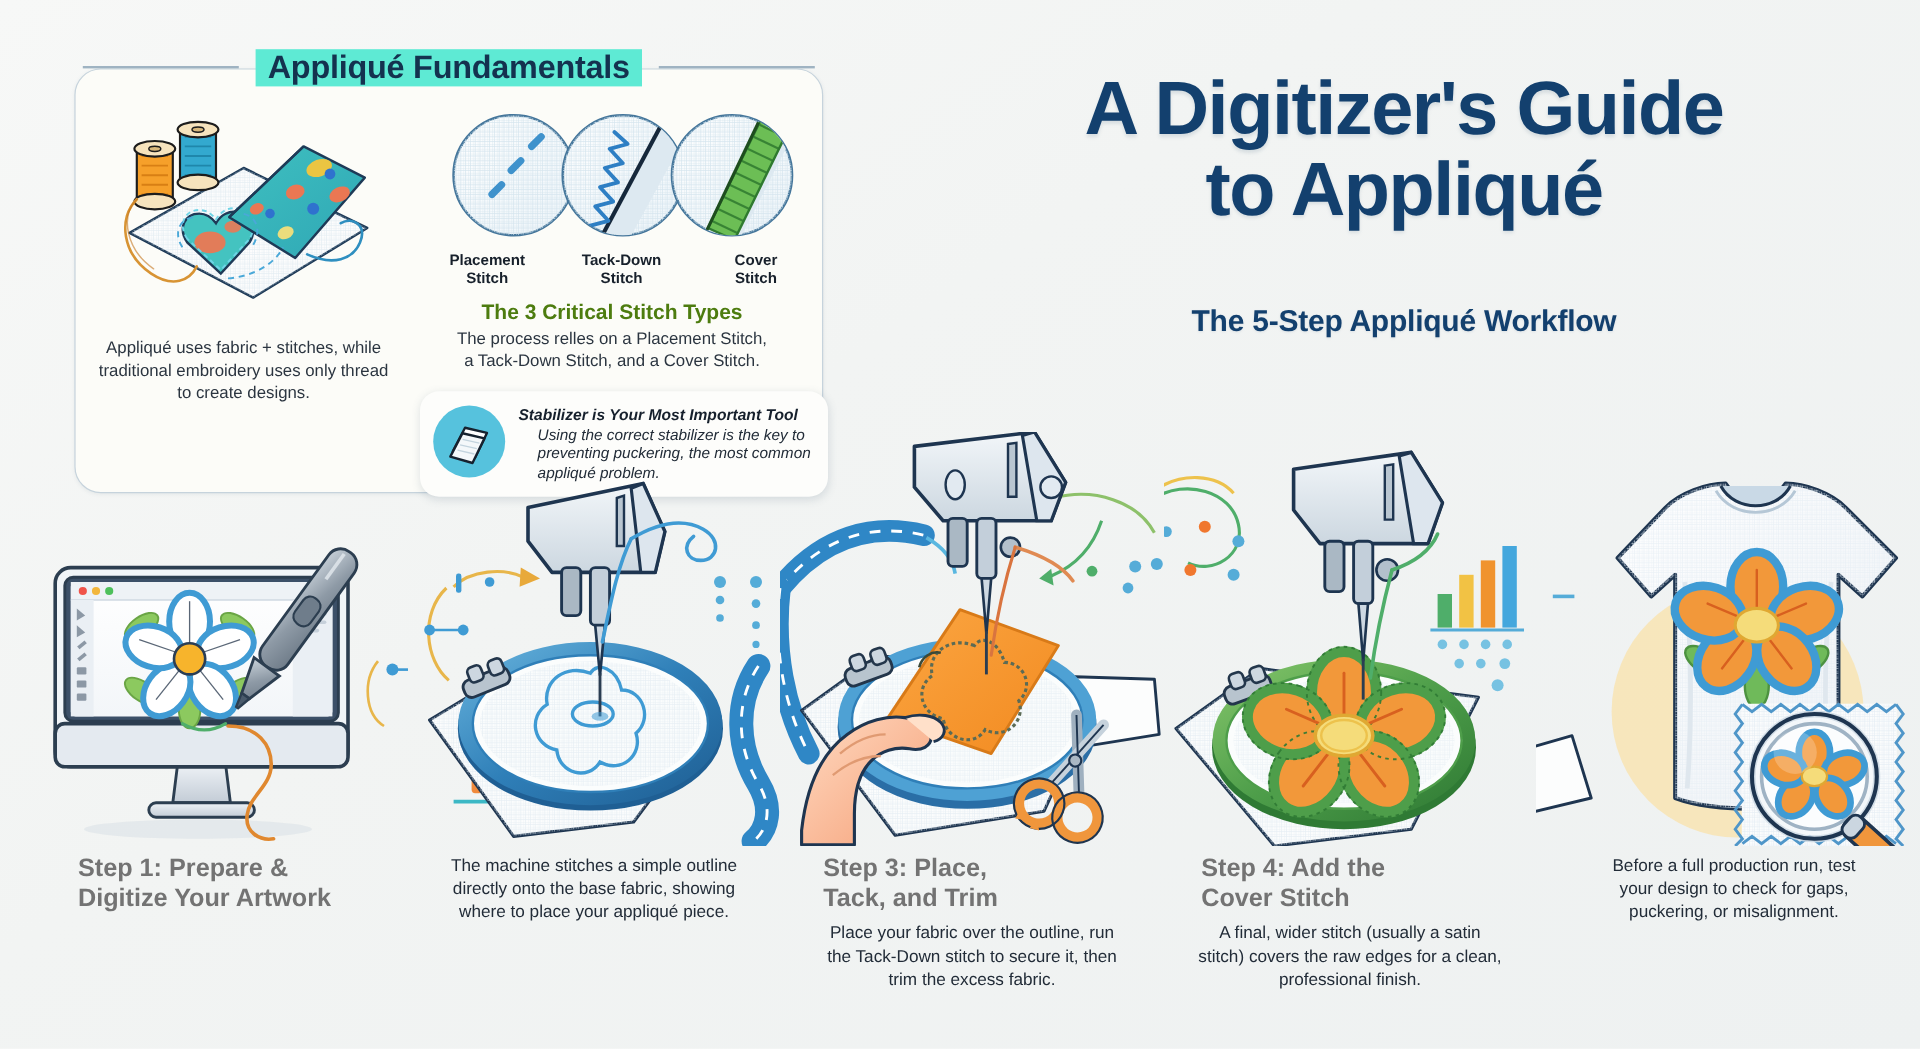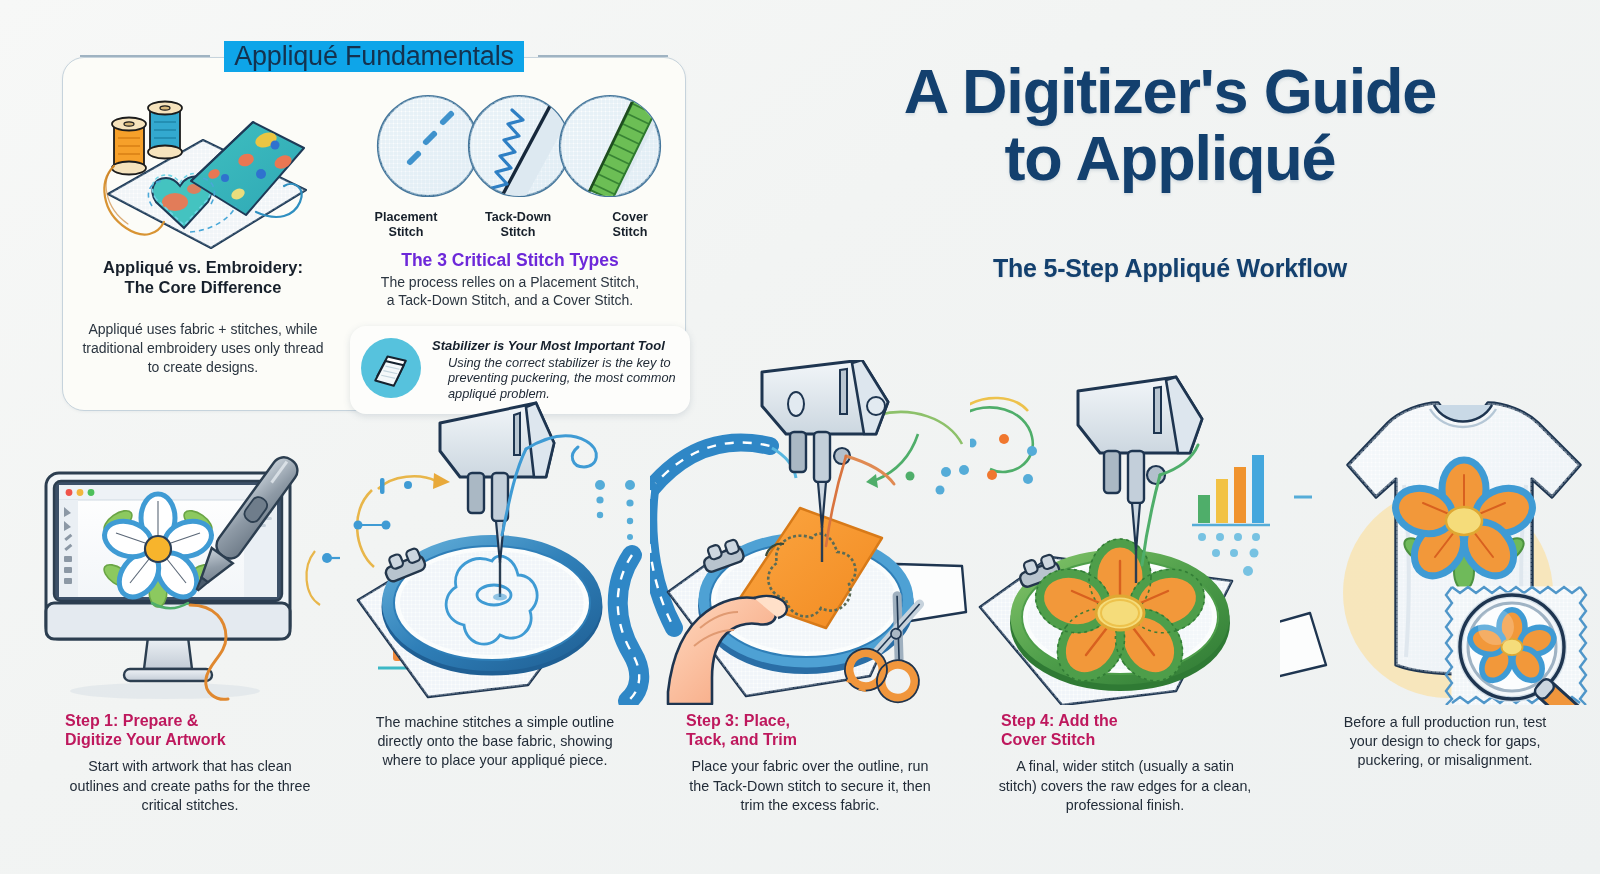--- a/index.html
+++ b/index.html
@@ -18,39 +18,39 @@
     background: #fcfcf8;
     border: 1.6px solid #c6d3dc;
     border-radius: 22px;
     box-shadow: 0 1px 3px rgba(90,110,130,.08);
   }
   .fund-title-wrap {
     position: absolute; left: 62px; top: 32px; width: 624px; height: 48px;
     display: flex; align-items: center; justify-content: center; gap: 14px;
   }
   .fund-title {
-    font-size: 27px; font-weight: normal; color: #14324f; letter-spacing: -.2px;
-    background: #0ea5e9; padding: 0 10px; white-space: nowrap;
+    font-size: 27px; font-weight: bold; color: #14324f; letter-spacing: -.2px;
+    background: #5eead4; padding: 0 10px; white-space: nowrap;
   }
   .rule { height: 1.6px; background: #9fb3c2; flex: 1 1 auto; max-width: 130px; }
 
   .fund-left { position: absolute; left: 78px; top: 82px; width: 250px; }
   .fund-right { position: absolute; left: 350px; top: 88px; width: 320px; }
 
   .art-spools { width: 250px; height: 175px; display: block; }
 
   .fund-h { font-size: 16.5px; font-weight: bold; color: #17202b; text-align: center; line-height: 1.22; }
   .fund-p { font-size: 14px; color: #2b3540; text-align: center; line-height: 1.34; margin-top: 23px; }
 
   .stitch-circles { display: flex; justify-content: center; align-items: flex-start; margin-left: 18px; }
   .stitch-circles svg { display: block; }
   .stitch-labels { display: flex; justify-content: center; gap: 32px; margin-top: 4px; padding-left: 16px; }
   .stitch-label { width: 88px; text-align: center; font-size: 12.6px; font-weight: bold; color: #17202b; line-height: 1.18; }
 
-  .fund-r-h { font-size: 17.5px; font-weight: bold; color: #6d28d9; text-align: center; margin-top: 10px; }
+  .fund-r-h { font-size: 17.5px; font-weight: bold; color: #4d7c0f; text-align: center; margin-top: 10px; }
   .fund-r-p { font-size: 14px; color: #2b3540; text-align: center; line-height: 1.32; margin-top: 2px; }
 
   
   .callout {
     position: absolute; left: 350px; top: 326px; width: 340px; height: 88px;
     background: #fdfdfb; border-radius: 16px;
     box-shadow: 0 2px 7px rgba(70,95,120,.17);
     display: flex; align-items: center; padding: 9px 12px 9px 10px; gap: 10px;
   }
   .callout-icon { flex: 0 0 auto; }
@@ -68,21 +68,21 @@
     margin-top: 62px; font-size: 25px; font-weight: bold; color: #13406e;
     letter-spacing: -.2px; text-shadow: 0 1px 2px rgba(120,140,160,.18);
   }
 
   
   .steps { position: absolute; left: 40px; top: 360px; width: 1530px; height: 500px; display: flex; }
   .step { flex: 1 1 0; position: relative; display: flex; flex-direction: column; align-items: center; }
   .step-art { height: 345px; width: 100%; display: flex; align-items: flex-end; justify-content: center; }
   .step-art svg { display: block; }
   .step-h {
-    font-size: 16px; font-weight: bold; color: #be185d; line-height: 1.2;
+    font-size: 21px; font-weight: bold; color: #737373; line-height: 1.2;
     margin-top: 6px; width: 248px; text-align: left; align-self: center;
   }
   .step-p {
     font-size: 14.3px; color: #222c38; line-height: 1.34; text-align: center;
     width: 256px; margin-top: 8px;
   }
   .step:nth-child(1) .step-h, .step:nth-child(1) .step-p { width: 250px; }
   .step:nth-child(5) .step-h { width: 208px; }
   .step:nth-child(5) .step-p { width: 212px; }
 </style>
@@ -156,24 +156,20 @@
         <ellipse cx="87" cy="26" rx="17" ry="6.5" fill="#f6e3bd" stroke="#1c1c1c" stroke-width="1.8"></ellipse>
         <ellipse cx="87" cy="26" rx="5" ry="2.2" fill="#d8b87c" stroke="#1c1c1c" stroke-width="1.2"></ellipse>
         <ellipse cx="87" cy="70" rx="17" ry="6.5" fill="#f6e3bd" stroke="#1c1c1c" stroke-width="1.8"></ellipse>
       </g>
 
       <path d="M36,84 C20,100 24,130 48,146 C66,158 80,152 86,140" fill="none" stroke="#d89434" stroke-width="2.2" stroke-linecap="round"></path>
       <path d="M36,84 C22,98 27,126 50,142" fill="none" stroke="#c4761f" stroke-width="1.2" stroke-linecap="round" opacity=".6"></path>
       <path d="M178,130 C200,140 216,134 222,120 C228,106 216,98 206,104" fill="none" stroke="#2f8fc0" stroke-width="2.2" stroke-linecap="round"></path>
     </svg>
 
-    <div class="fund-h">
-      <span>Appliqué vs. Embroidery:</span><br>
-      <span>The Core Difference</span>
-    </div>
     <div class="fund-p">Appliqué uses fabric + stitches, while traditional embroidery uses only thread to create designs.</div>
   </div>
 
   <div class="fund-right">
     <div class="stitch-circles">
       <svg width="290" height="118" viewBox="0 0 290 118">
         <defs>
           <pattern id="meshC" width="4" height="4" patternUnits="userSpaceOnUse">
             <path d="M0 0H4M0 2H4" stroke="#d4e4ee" stroke-width=".6"></path>
             <path d="M0 0V4M2 0V4" stroke="#d4e4ee" stroke-width=".6"></path>
@@ -384,21 +380,20 @@
             <circle cx="287" cy="103" r="5" fill="#3f9bd4"></circle>
             <path d="M287,103 H300" stroke="#3f9bd4" stroke-width="2.2"></path>
             <path d="M275,96 C262,112 264,140 280,150" fill="none" stroke="#e8b64a" stroke-width="2.2"></path>
           </g>
         </svg>
       </div>
       <div class="step-h">
         <span>Step 1: Prepare &amp;</span><br>
         <span>Digitize Your Artwork</span>
       </div>
-      <div class="step-p">Start with artwork that has clean outlines and create paths for the three critical stitches.</div>
     </div>
 
     <div class="step">
       <div class="step-art">
         <svg width="310" height="320" viewBox="0 0 310 320">
           <defs>
             <linearGradient id="machG" x1="0" y1="0" x2="0" y2="1">
               <stop offset="0" stop-color="#f2f6f9"></stop>
                 <stop offset="1" stop-color="#ccd7e0"></stop>
             </linearGradient>

